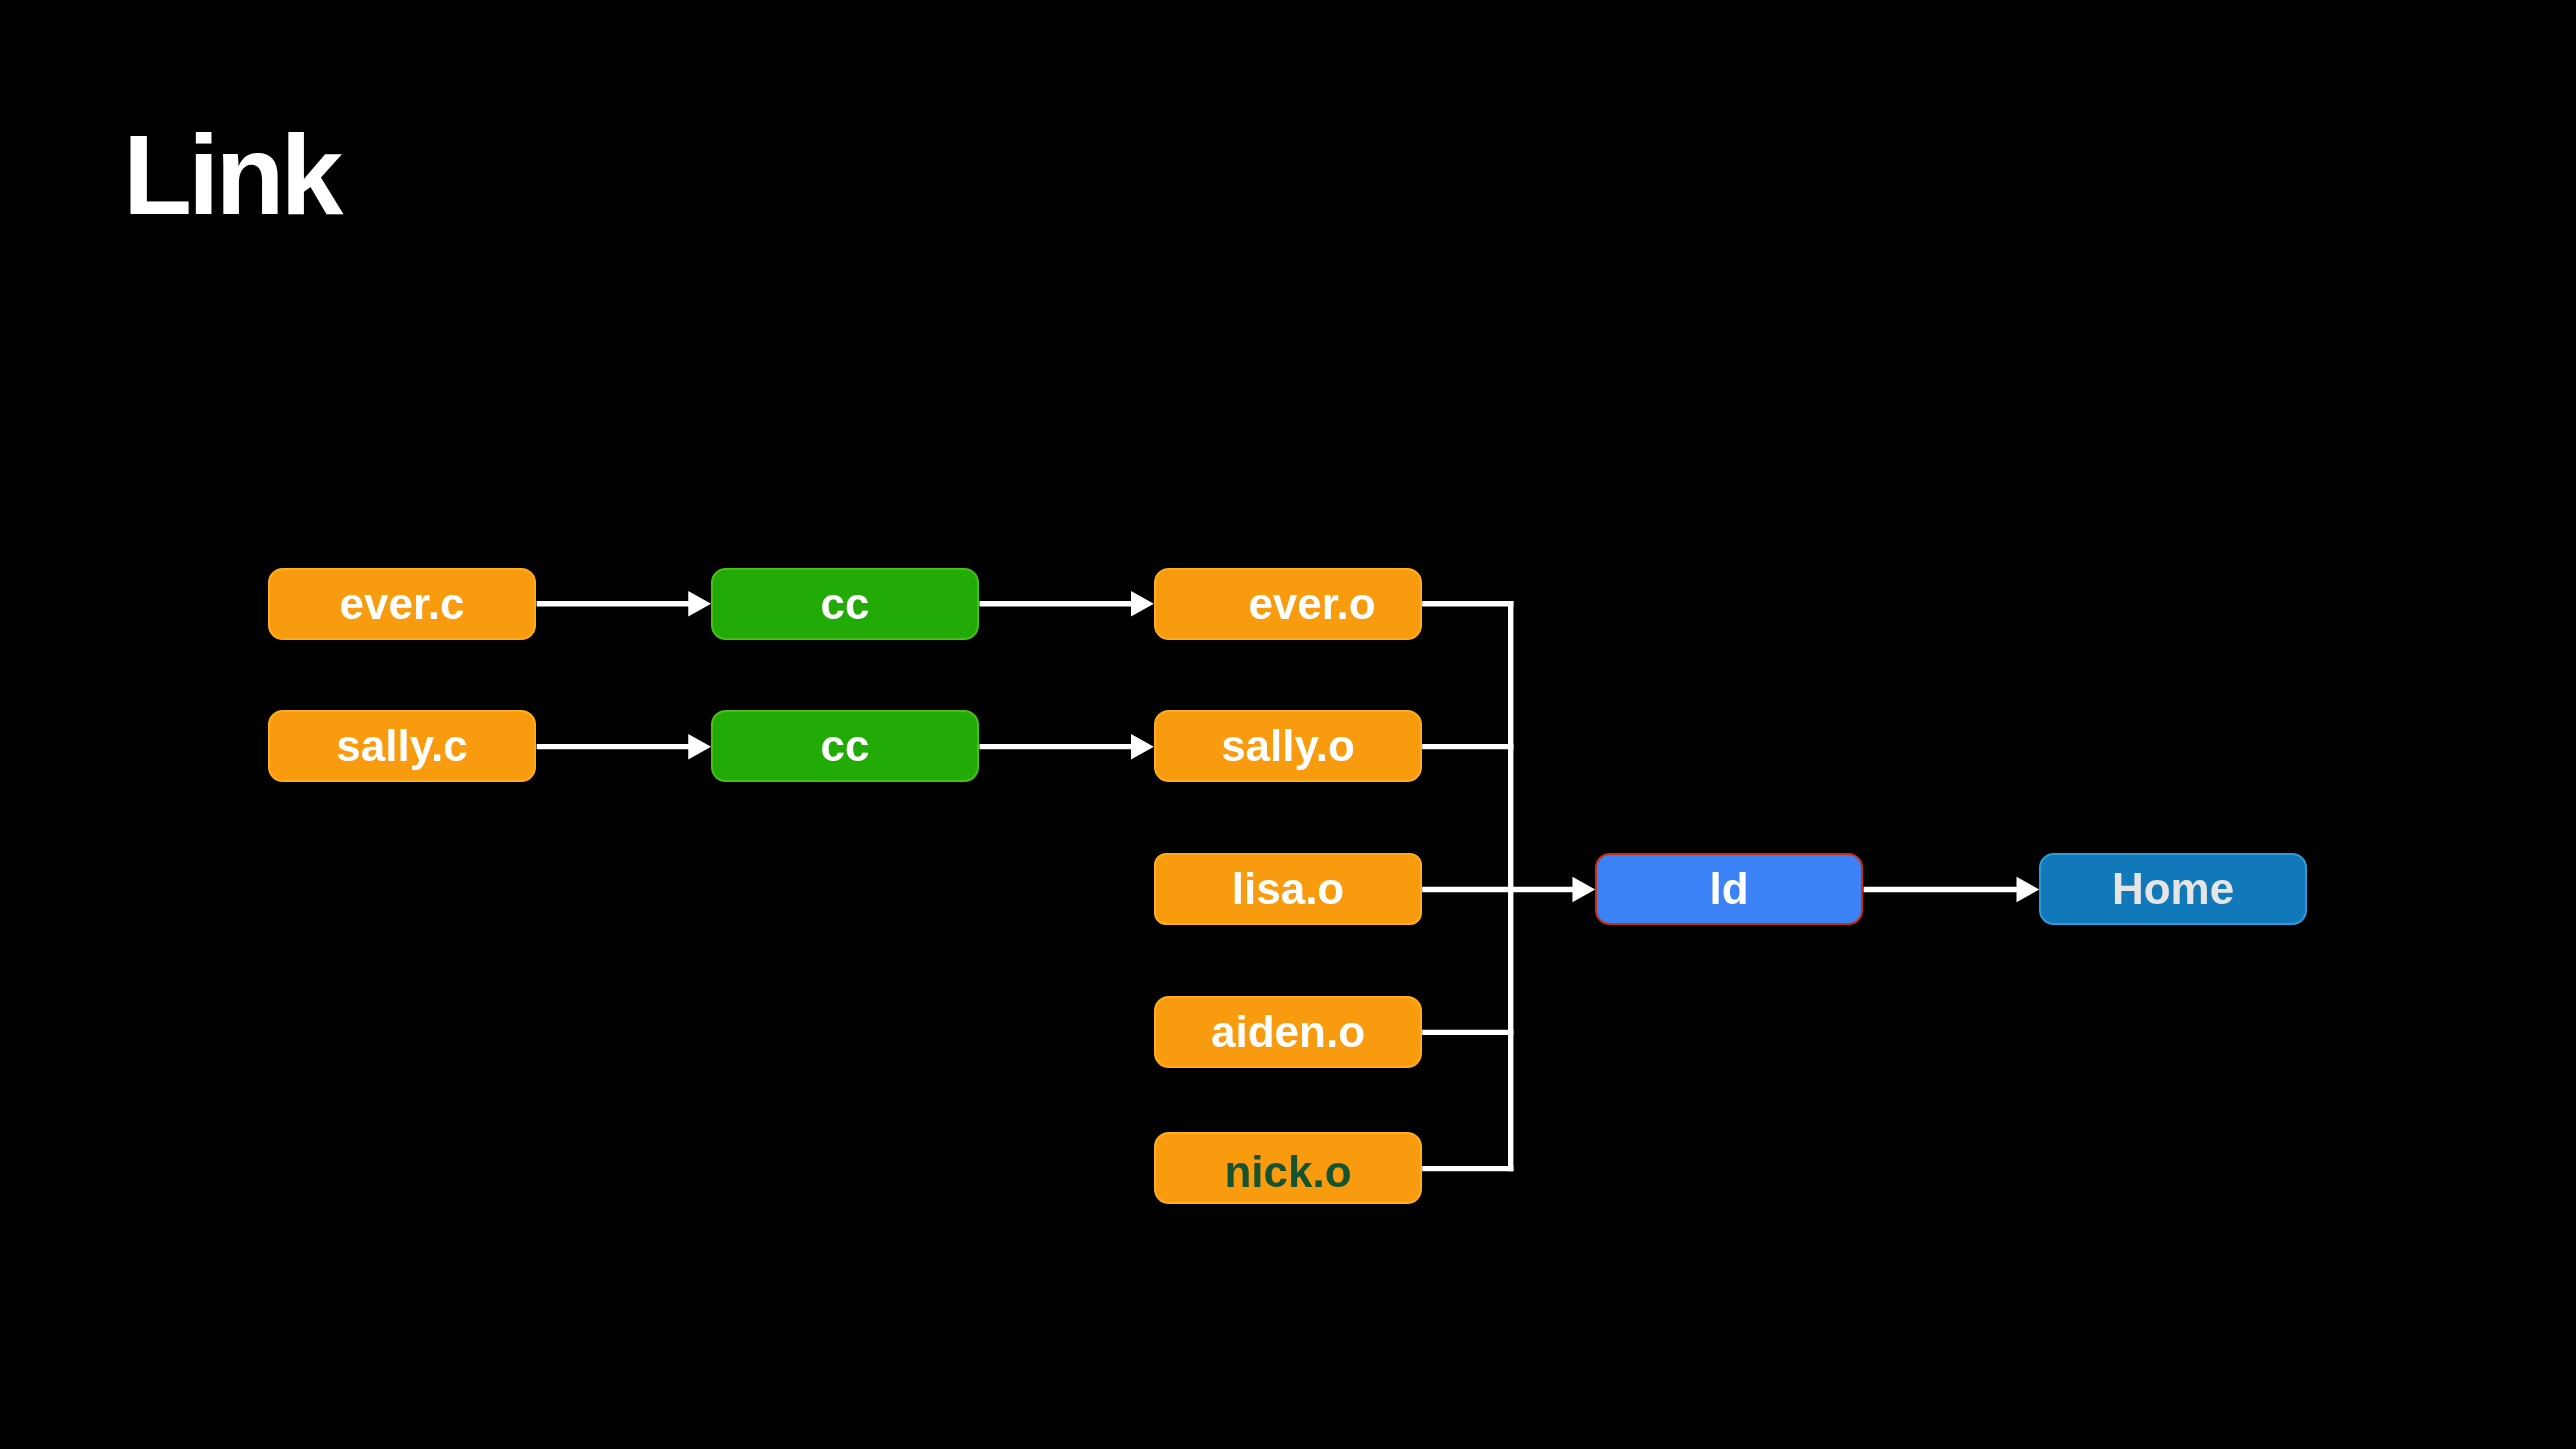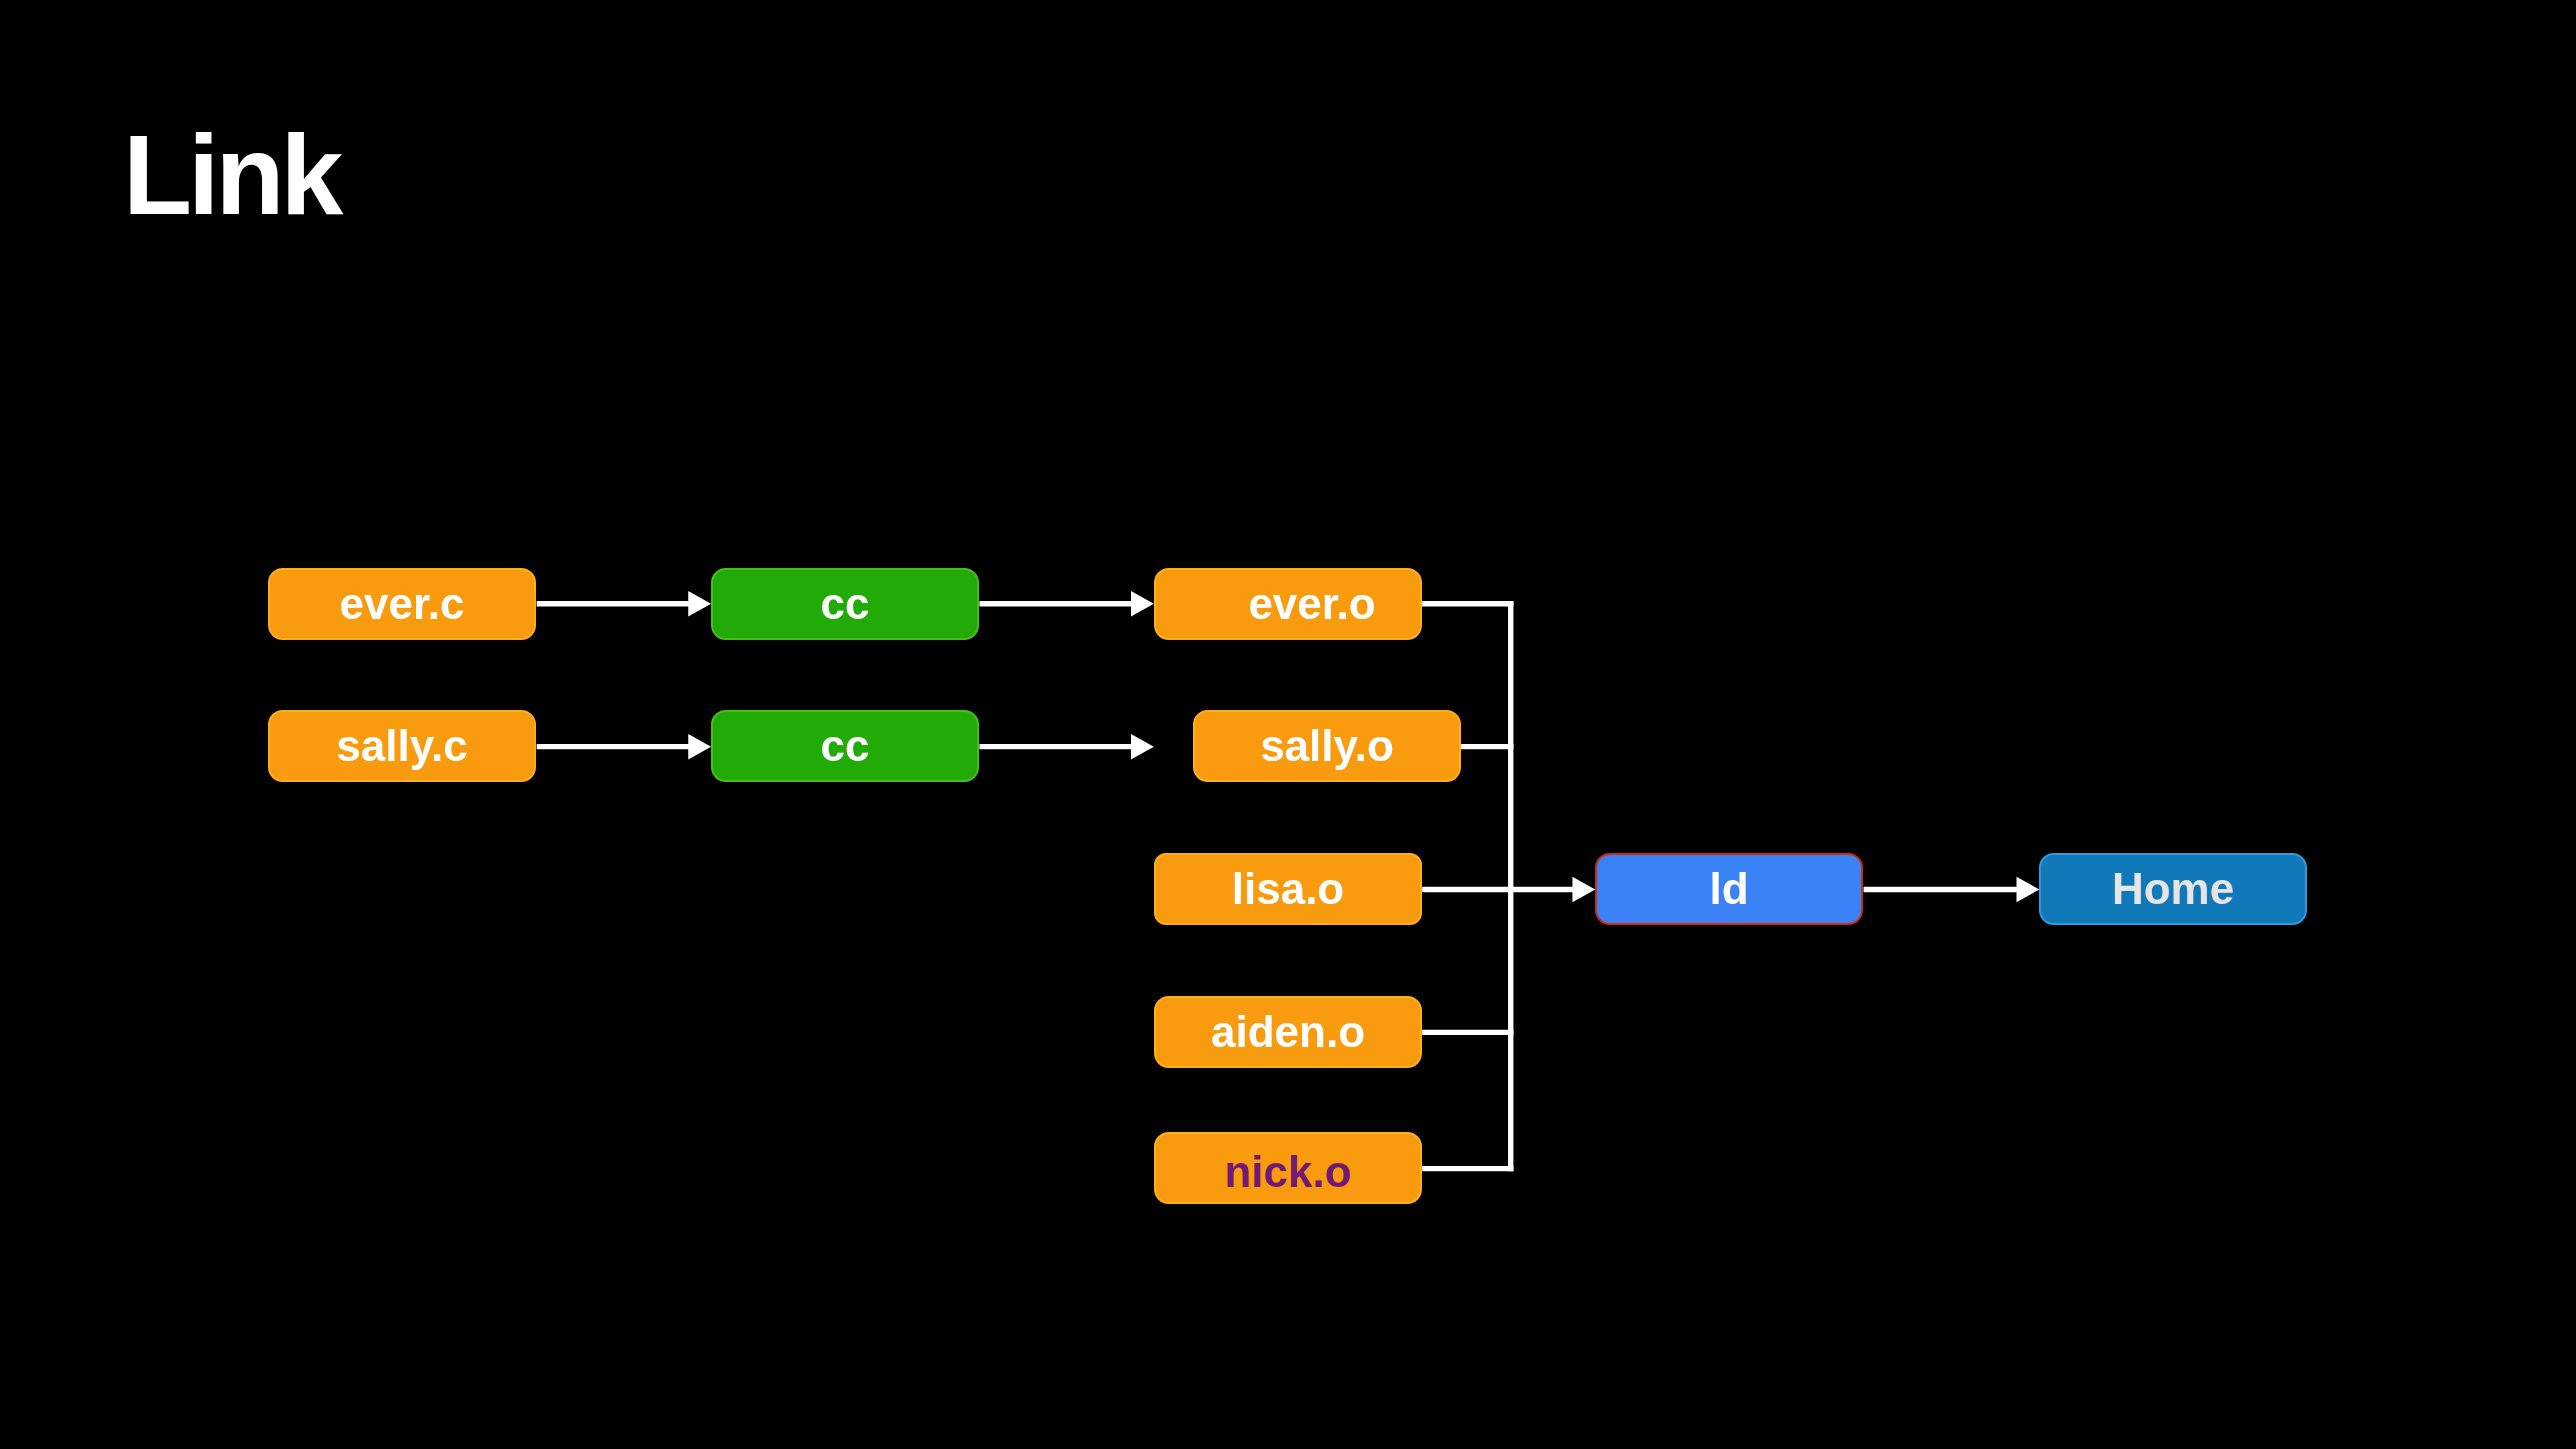--- a/index.html
+++ b/index.html
@@ -74,31 +74,31 @@
       </div>
       <div class="node" style="left: 1154px; top: 568px; width: 268px; height: 72px; border-radius: 14.8px; background: rgb(248, 155, 15); border-color: rgb(253, 174, 28);">
         <span class="node-label" style="color: rgb(255, 255, 255); margin-left: 48px;">ever.o</span>
       </div>
       <div class="node" style="left: 268px; top: 710px; width: 268px; height: 72px; border-radius: 14.8px; background: rgb(248, 155, 15); border-color: rgb(253, 174, 28);">
         <span class="node-label" style="color: rgb(255, 255, 255);">sally.c</span>
       </div>
       <div class="node" style="left: 711px; top: 710px; width: 268px; height: 72px; border-radius: 14.8px; background: rgb(34, 171, 6); border-color: rgb(72, 190, 29);">
         <span class="node-label" style="color: rgb(255, 255, 255);">cc</span>
       </div>
-      <div class="node" style="left: 1154px; top: 710px; width: 268px; height: 72px; border-radius: 14.8px; background: rgb(248, 155, 15); border-color: rgb(253, 174, 28); margin-left: 39px;">
+      <div class="node" style="left: 1154px; top: 710px; width: 268px; height: 72px; border-radius: 14.8px; background: rgb(248, 155, 15); border-color: rgb(253, 174, 28);">
         <span class="node-label" style="color: rgb(255, 255, 255);">sally.o</span>
       </div>
       <div class="node" style="left: 1154px; top: 853px; width: 268px; height: 72px; border-radius: 12px; background: rgb(248, 155, 15); border-color: rgb(253, 174, 28);">
         <span class="node-label" style="color: rgb(255, 255, 255);">lisa.o</span>
       </div>
       <div class="node" style="left: 1154px; top: 996px; width: 268px; height: 72px; border-radius: 14.8px; background: rgb(248, 155, 15); border-color: rgb(253, 174, 28);">
         <span class="node-label" style="color: rgb(255, 255, 255);">aiden.o</span>
       </div>
       <div class="node" style="left: 1154px; top: 1132px; width: 268px; height: 72px; border-radius: 14.8px; background: rgb(248, 155, 15); border-color: rgb(253, 174, 28);">
-        <span class="node-label" style="color: #701a75; margin-top: 8px;">nick.o</span>
+        <span class="node-label" style="color: #14532d; margin-top: 8px;">nick.o</span>
       </div>
       <div class="node" style="left: 1595px; top: 853px; width: 268px; height: 72px; border-radius: 14.8px; background: #3b82f6; border-color: rgb(206, 43, 21);">
         <span class="node-label" style="color: rgb(255, 255, 255);">ld</span>
       </div>
       <div class="node" style="left: 2039px; top: 853px; width: 268px; height: 72px; border-radius: 14.8px; background: rgb(17, 121, 185); border-color: rgb(46, 155, 219);">
         <span class="node-label" style="color: #e5e5e5;">Home</span>
       </div>
     </div>
 </div>
 

